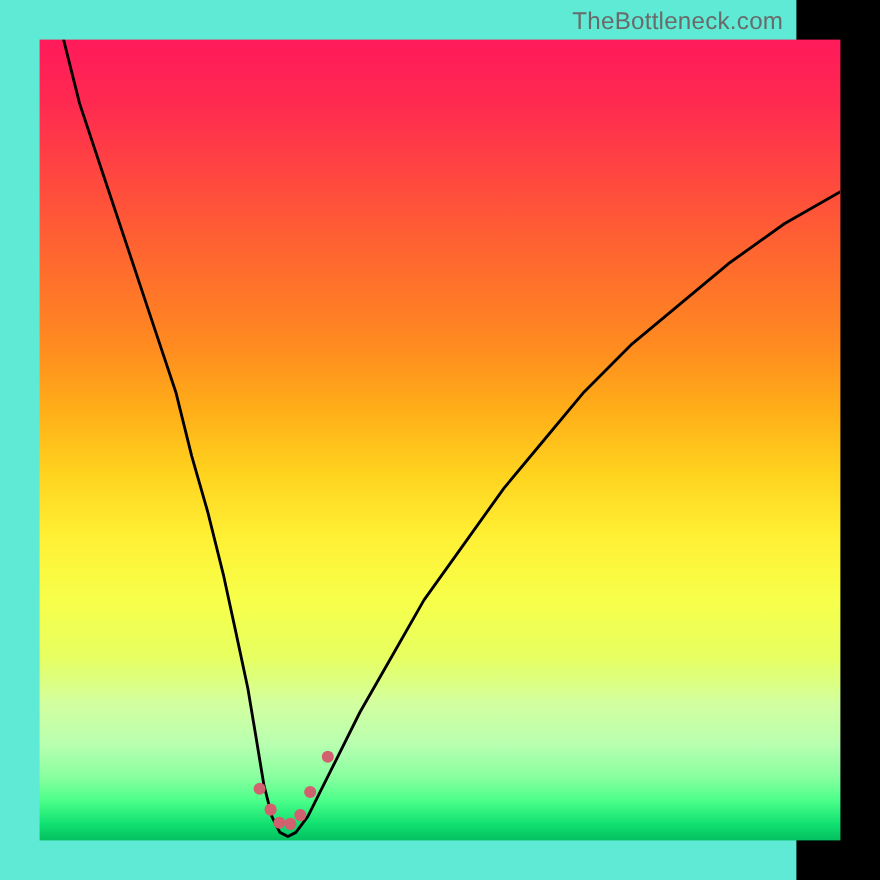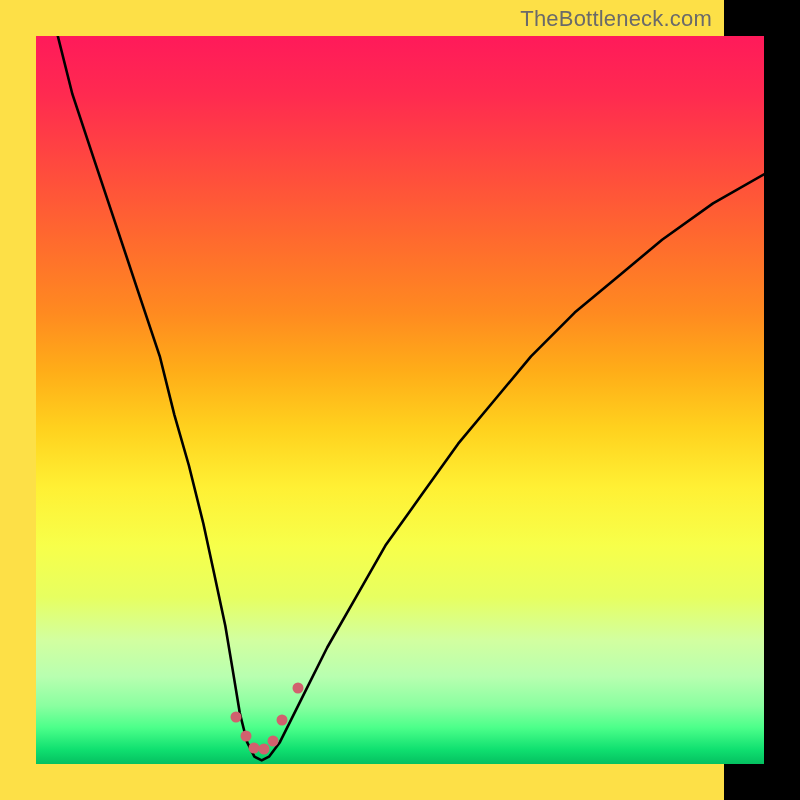--- a/index.html
+++ b/index.html
@@ -8,21 +8,21 @@
     width: 800px;
     height: 800px;
     background: #000;
     overflow: hidden;
     font-family: Arial, Helvetica, sans-serif;
   }
   .frame {
     position: relative;
     width: 724px;
     height: 800px;
-    background: #fde047;
+    background: #5eead4;
   }
   .watermark {
     position: absolute;
     top: 6px;
     right: 12px;
     color: #6a6a6a;
     font-size: 22px;
     font-weight: 500;
     letter-spacing: 0.2px;
     z-index: 20;

